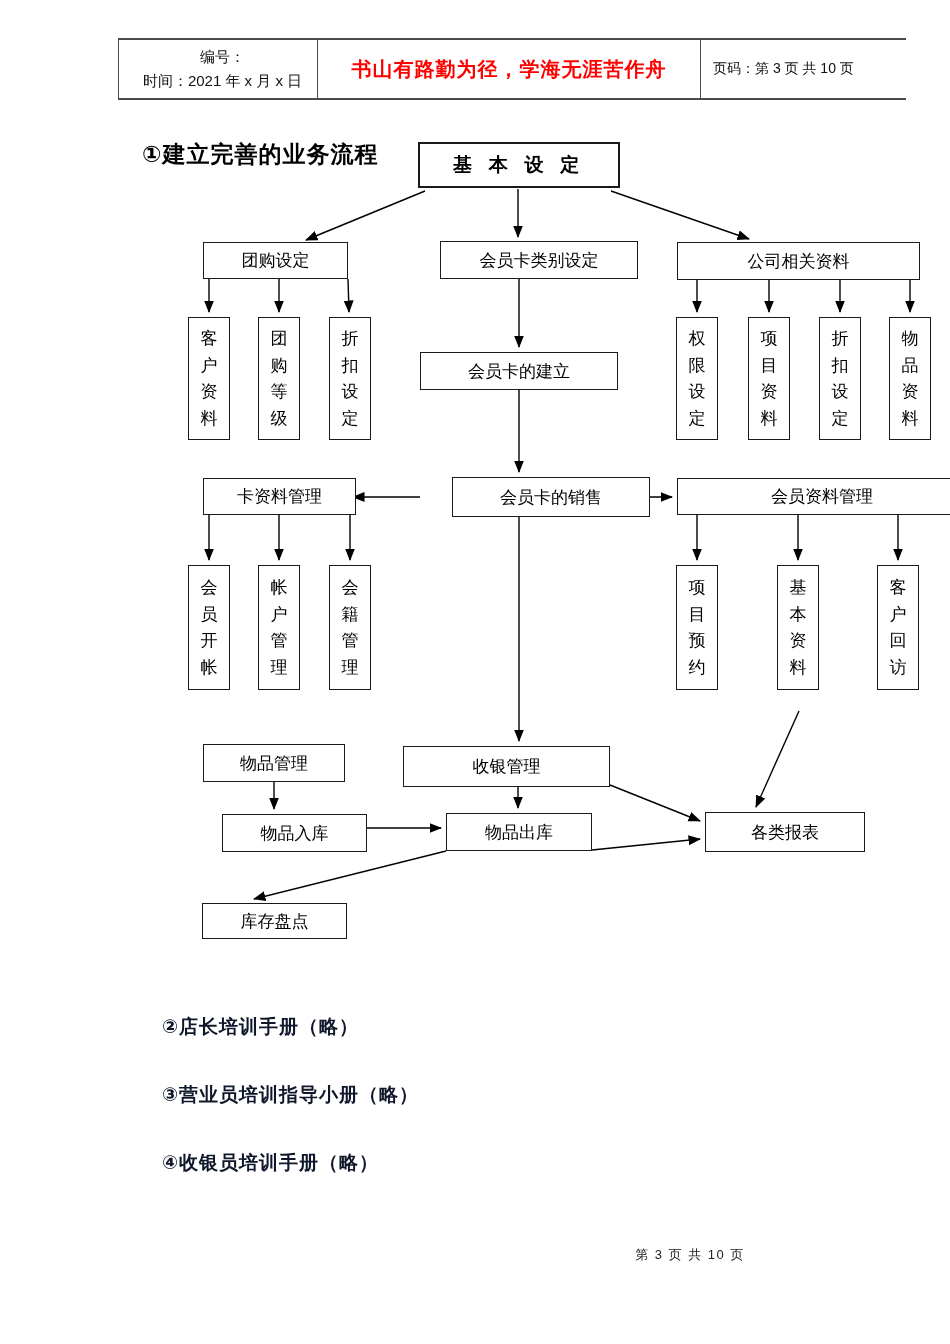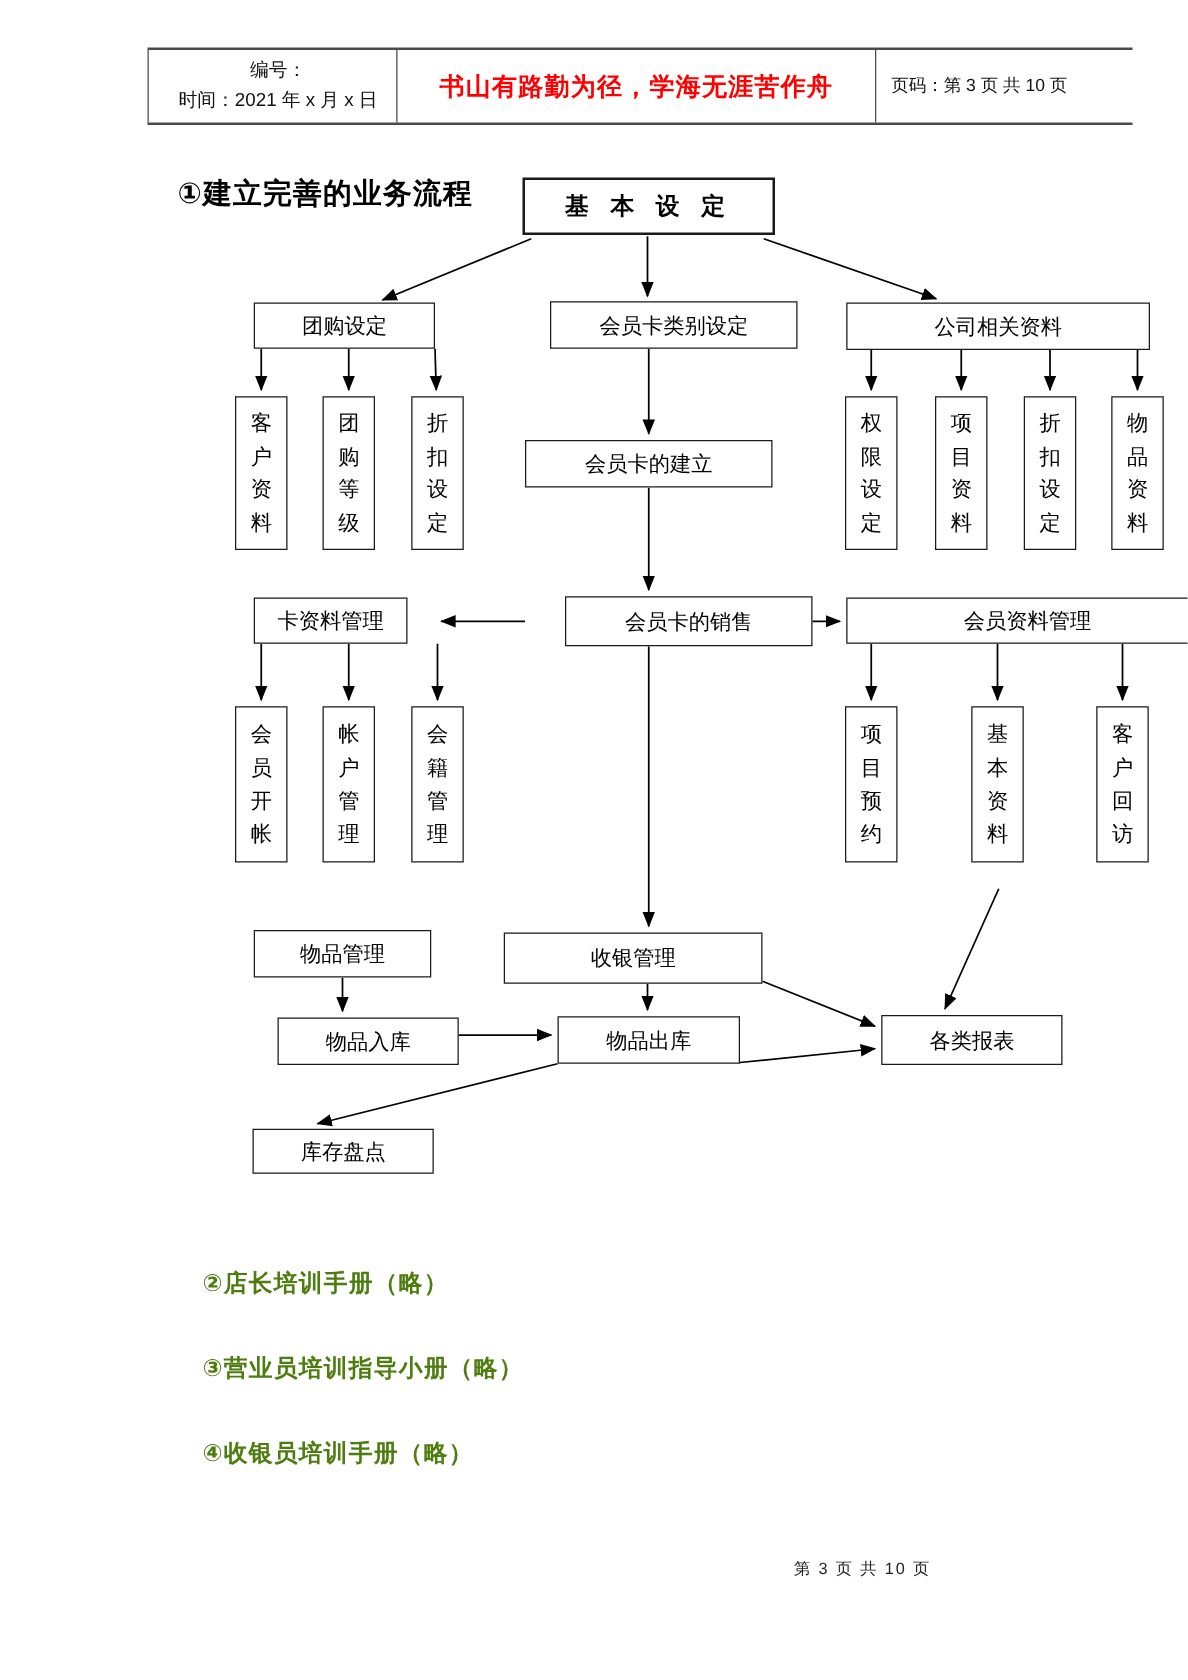--- a/index.html
+++ b/index.html
@@ -30,29 +30,29 @@
   }
   
   .diagram-title{
     position:absolute;left:142px;top:139px;
     font-size:23px;font-weight:bold;letter-spacing:1px;color:#000;
   }
   .node{
     position:absolute;box-sizing:border-box;background:#fff;
     border:1.5px solid #1a1a1a;color:#000;
     display:flex;align-items:center;justify-content:center;
-    font-size:17px;z-index:2;
+    font-size:17px;z-index:2;font-family:Liberation Serif, serif;
   }
   .node.v{flex-direction:column;justify-content:space-evenly;padding:6px 0;}
   .node.emph{font-weight:bold;font-size:19px;letter-spacing:6px;border-width:2px;}
   #edges{position:absolute;left:0;top:0;z-index:1;}
   
   .section-item{
     position:absolute;left:162px;font-size:19px;font-weight:600;
-    letter-spacing:1px;color:#4d7c0f;
+    letter-spacing:1px;color:#0f172a;
   }
   .footer{
     position:absolute;left:560px;top:1246px;width:260px;
     text-align:center;font-size:13px;color:#222;letter-spacing:1.5px;
   }
 </style>
 </head>
 <body>
 
 <div class="hdr">
@@ -149,21 +149,21 @@
       <span>扣</span>
       <span>设</span>
       <span>定</span>
     </div>
     <div class="node v" style="left: 889px; top: 317px; width: 42px; height: 123px;">
       <span>物</span>
       <span>品</span>
       <span>资</span>
       <span>料</span>
     </div>
-    <div class="node" style="left: 203px; top: 478px; width: 123px; height: 37px;">卡资料管理</div>
+    <div class="node" style="left: 203px; top: 478px; width: 153px; height: 37px;">卡资料管理</div>
     <div class="node" style="left: 420px; top: 477px; width: 198px; height: 40px; margin-left: 32px;">会员卡的销售</div>
     <div class="node" style="left: 677px; top: 478px; width: 290px; height: 37px;">会员资料管理</div>
     <div class="node v" style="left: 188px; top: 565px; width: 42px; height: 125px;">
       <span>会</span>
       <span>员</span>
       <span>开</span>
       <span>帐</span>
     </div>
     <div class="node v" style="left: 258px; top: 565px; width: 42px; height: 125px;">
       <span>帐</span>
@@ -192,21 +192,21 @@
     <div class="node v" style="left: 877px; top: 565px; width: 42px; height: 125px;">
       <span>客</span>
       <span>户</span>
       <span>回</span>
       <span>访</span>
     </div>
     <div class="node" style="left: 203px; top: 744px; width: 142px; height: 38px;">物品管理</div>
     <div class="node" style="left: 403px; top: 746px; width: 207px; height: 41px;">收银管理</div>
     <div class="node" style="left: 202px; top: 814px; width: 145px; height: 38px; margin-left: 20px;">物品入库</div>
     <div class="node" style="left: 446px; top: 813px; width: 146px; height: 38px;">物品出库</div>
-    <div class="node" style="left: 705px; top: 812px; width: 145px; height: 40px;">各类报表</div>
+    <div class="node" style="left: 705px; top: 812px; width: 160px; height: 40px;">各类报表</div>
     <div class="node" style="left: 202px; top: 903px; width: 145px; height: 36px;">库存盘点</div>
   </div>
 
 <div id="sections">
     <div class="section-item" style="top: 1014px;">②店长培训手册（略）</div>
     <div class="section-item" style="top: 1082px;">③营业员培训指导小册（略）</div>
     <div class="section-item" style="top: 1150px;">④收银员培训手册（略）</div>
   </div>
 
 <div class="footer">第 3 页 共 10 页</div>

